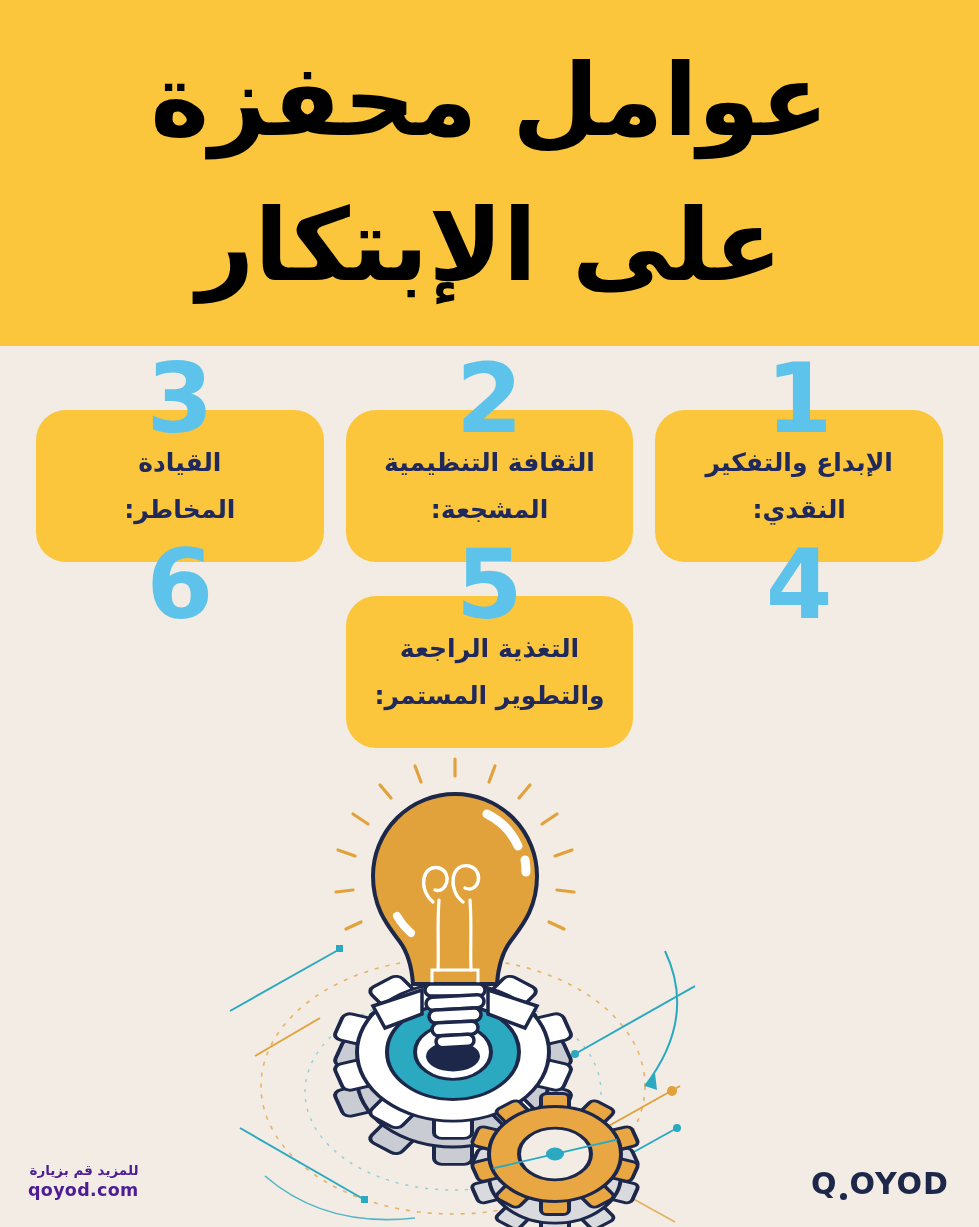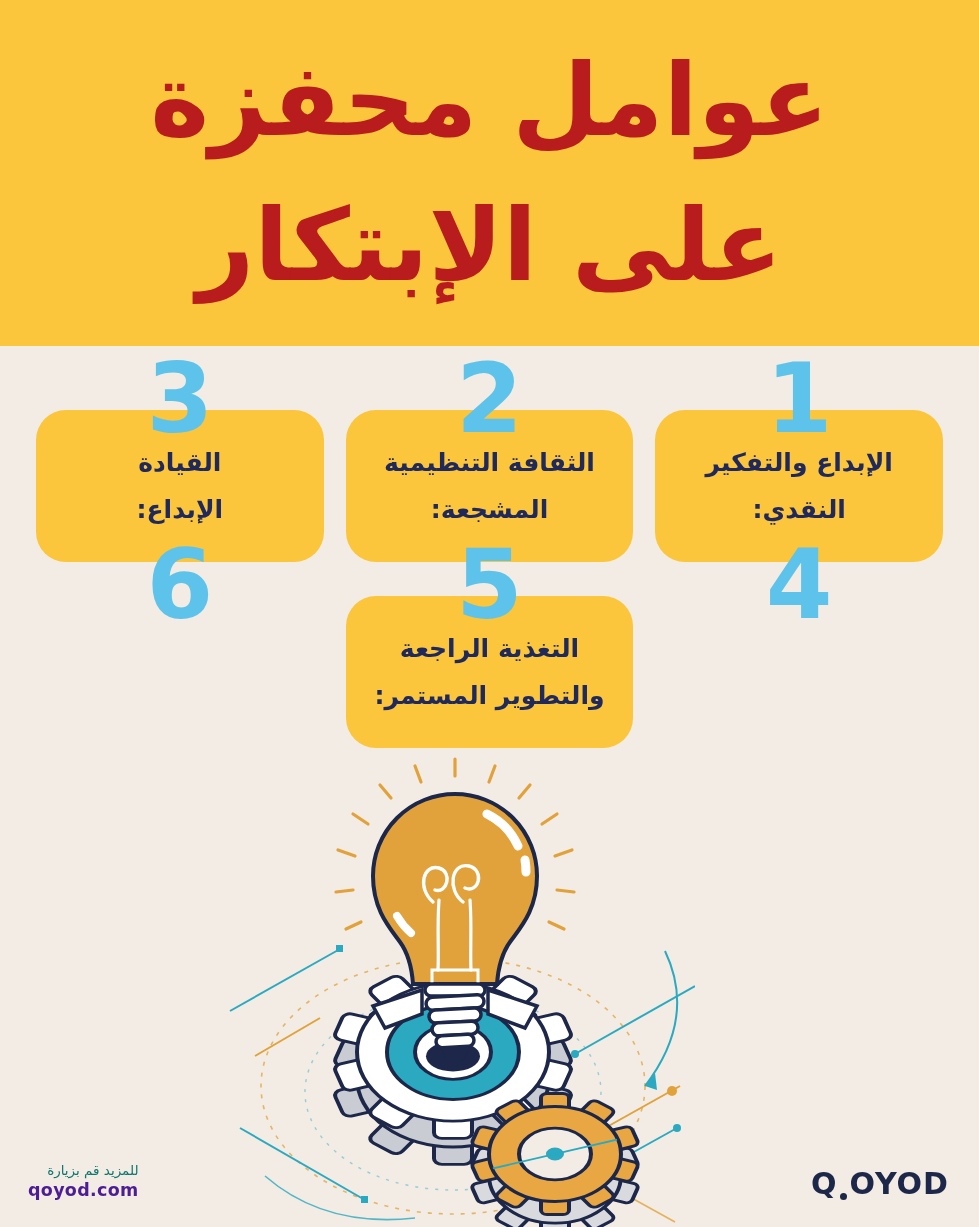--- a/index.html
+++ b/index.html
@@ -8,21 +8,21 @@
     background:#F2ECE4;overflow:hidden;
     font-family:"DejaVu Sans",sans-serif;color:#20295C;
   }
   
   .header{
     position:absolute;top:0;left:0;width:100%;height:346px;
     background:#FBC53C;display:flex;align-items:center;justify-content:center;
   }
   .title{
     font-size:100px;font-weight:800;line-height:1.45;text-align:center;
-    color:#b91c1c;white-space:pre-line;direction:rtl;margin:12px;
+    color:#000000;white-space:pre-line;direction:rtl;margin:12px;
   }
   
   .cards{
     position:absolute;top:346px;left:0;width:100%;
     padding:18px 36px 0;box-sizing:border-box;direction:rtl;
   }
   .cards-row{display:flex;gap:22px;}
   .cards-row.second{margin-top:-12px;}
   .card-cell{flex:1;display:flex;flex-direction:column;align-items:center;position:relative;}
   .card-number{
@@ -36,21 +36,21 @@
     display:flex;align-items:center;justify-content:center;padding:12px 14px;
   }
   .card-label{
     font-size:25px;font-weight:700;line-height:1.9;text-align:center;
     color:#20295C;white-space:pre-line;direction:rtl;
   }
   
   .illustration{position:absolute;left:225px;top:756px;width:470px;height:471px;}
   
   .visit{position:absolute;left:28px;bottom:24px;line-height:1.35;}
-  .visit-text{font-size:13.5px;direction:rtl;display:block;color:#0f766e;}
+  .visit-text{font-size:13.5px;direction:rtl;display:block;color:#4c1d95;font-weight:bold;}
   .visit-site{font-size:17.5px;font-weight:600;letter-spacing:.3px;color:#4c1d95;display:block;}
   .brand{
     position:absolute;right:30px;bottom:26px;
     font-size:30px;font-weight:800;letter-spacing:1px;color:#1D2749;
     display:flex;align-items:baseline;
   }
   .brand-dot{
     width:7px;height:7px;border-radius:50%;background:#1D2749;
     display:inline-block;margin:0 3px 1px 2px;align-self:flex-end;
   }
@@ -78,21 +78,21 @@
         <div class="card-number">2</div>
         <div class="card">
           <div class="card-label">الثقافة التنظيمية
 المشجعة:</div>
         </div>
       </div>
       <div class="card-cell">
         <div class="card-number">3</div>
         <div class="card">
           <div class="card-label">القيادة
-الإبداع:</div>
+المخاطر:</div>
         </div>
       </div>
     </div>
     <div class="cards-row second">
       <div class="card-cell">
         <div class="card-number">4</div>
       </div>
       <div class="card-cell">
         <div class="card-number">5</div>
         <div class="card">

